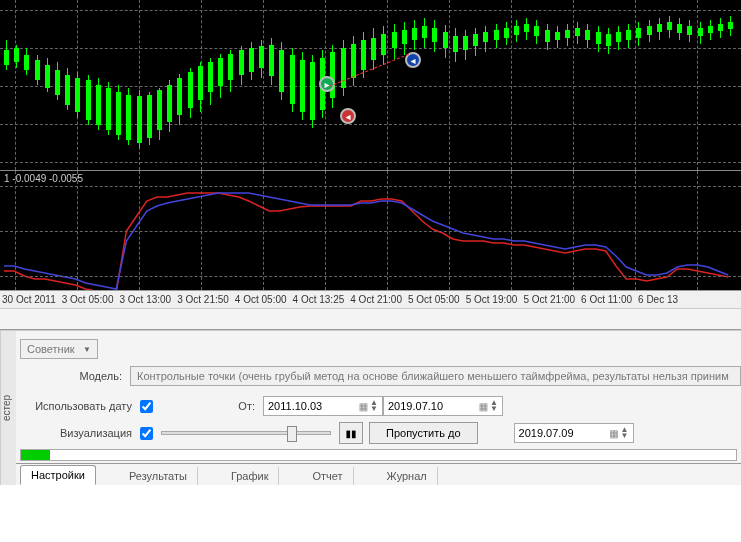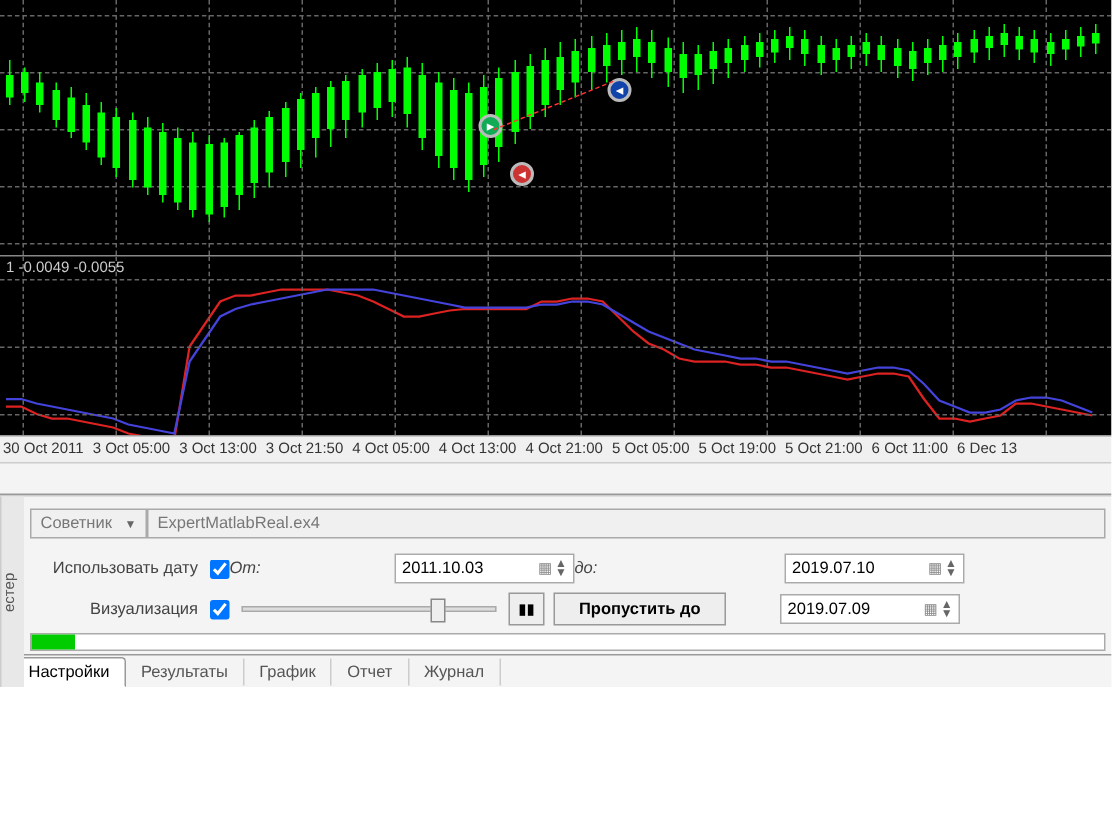--- a/index.html
+++ b/index.html
@@ -26,37 +26,37 @@
   .time-axis span { display:inline-block; padding: 0 4px 0 2px; }
 
   .tab-bar { width: 741px; height: 22px; background: #f4f4f4; border-top:1px solid #ccc; border-bottom:1px solid #999; display:flex; align-items:flex-end; padding-left:12px; }
   .chart-tab { padding: 3px 12px; font-size:11px; color:#555; border:1px solid transparent; cursor:pointer; }
   .chart-tab.active { background:#fff; border:1px solid #999; border-bottom:1px solid #fff; border-radius:3px 3px 0 0; color:#000; }
 
   .tester-panel { width:741px; background:#f4f4f4; border-top:1px solid #ccc; padding: 6px 0 0 0; position:relative; }
   .vertical-label { position:absolute; left:0; top:0; bottom:0; width:16px; background:#e8e8e8; border-right:1px solid #ccc; writing-mode:vertical-rl; transform:rotate(180deg); text-align:center; font-size:10px; color:#555; padding:4px 0; }
   .form-row { display:flex; align-items:center; height:24px; margin-bottom:3px; padding-left:20px; }
   .form-label { width:110px; text-align:right; padding-right:8px; color:#444; font-size:11px; }
-  .form-label-mid { padding-right:8px; color:#444; font-size:11px;font-style:italic; }
+  .form-label-mid { text-align:right; padding-right:8px; color:#444; font-size:11px; }
   .combo, .textfield { border:1px solid #aaa; background:#fff; height:20px; padding:2px 6px; font-size:11px; color:#333; display:flex; align-items:center; }
   .combo.disabled, .textfield.disabled { background:#f0f0f0; color:#777; }
   .combo { justify-content:space-between; }
   .chev { font-size:8px; color:#666; margin-left:4px; }
   input[type=checkbox] { width:13px; height:13px; }
   .date-field { width:120px; border:1px solid #aaa; height:20px; display:flex; align-items:center; padding:0 4px; font-size:11px; background:#fff; }
   .date-field .cal { margin-left:auto; font-size:10px; color:#888; }
   .date-field .spin { margin-left:2px; font-size:8px; color:#666; line-height:6px; display:flex; flex-direction:column; }
   .slider { width:170px; height:4px; background:#ddd; border:1px solid #aaa; position:relative; margin:0 8px; }
   .slider .thumb { position:absolute; top:-6px; width:10px; height:16px; background:#eee; border:1px solid #888; }
   .pause-btn { width:24px; height:22px; border:1px solid #999; background:#eee; display:flex; align-items:center; justify-content:center; font-size:10px; margin-right:6px; cursor:pointer; }
-  .skip-btn { height:22px; border:1px solid #999; background:#eee; padding:0 16px; font-size:11px; cursor:pointer; display:flex; align-items:center;font-weight:bold; }
+  .skip-btn { height:22px; border:1px solid #999; background:#eee; padding:0 16px; font-size:11px; cursor:pointer; display:flex; align-items:center; }
   .progress { height:12px; background:#fff; border:1px solid #aaa; margin:4px 4px 2px 20px; position:relative; }
   .progress .fill { height:100%; background:#0c0; }
 
-  .bottom-tabs { height:22px; border-top:1px solid #999; display:flex; align-items:center; padding-left:8px; background:#f4f4f4; }
+  .bottom-tabs { height:22px; border-top:1px solid #999; display:flex; align-items:flex-end; padding-left:20px; background:#f4f4f4;gap:23px; }
   .btab { padding:3px 10px; font-size:11px; color:#555; border-right:1px solid #ccc; cursor:pointer; }
   .btab.active { background:#fff; border:1px solid #999; border-bottom:1px solid #fff; color:#000; border-radius:3px 3px 0 0; }
 </style>
 </head>
 <body>
 
 <div class="chart-area">
 
   <div id="grid-container">
       <div class="grid-v" style="left: 15px;"></div>
@@ -397,21 +397,21 @@
       <div class="grid-h" style="top: 105px;"></div>
     </div>
 </div>
 
 <div class="time-axis" id="time-axis">
     <span>30 Oct 2011</span>
     <span>3 Oct 05:00</span>
     <span>3 Oct 13:00</span>
     <span>3 Oct 21:50</span>
     <span>4 Oct 05:00</span>
-    <span>4 Oct 13:00</span>
+    <span>4 Oct 13:25</span>
     <span>4 Oct 21:00</span>
     <span>5 Oct 05:00</span>
     <span>5 Oct 19:00</span>
     <span>5 Oct 21:00</span>
     <span>6 Oct 11:00</span>
     <span>6 Dec 13</span>
   </div>
 
 <div class="tab-bar" id="chart-tabs">
   </div>
@@ -419,40 +419,42 @@
 <div class="tester-panel">
   <div class="vertical-label">естер</div>
 
   <div class="form-row">
     <div class="form-label" style="width:78px;">
       <div class="combo disabled" style="width:78px;">
         <span>Советник</span>
         <span class="chev">▼</span>
       </div>
     </div>
-    <div class="textfield disabled" style="flex:1; margin-right:4px;">
-      <span>ExpertMatlabReal.ex4</span>
-    </div>
-  </div>
-
-
+  </div>
+
+
+  <div class="form-row">
+    <div class="form-label">Модель:</div>
+    <div class="textfield disabled" style="flex:1; margin-right:0; overflow:hidden; white-space:nowrap;">
+      <span>Контрольные точки (очень грубый метод на основе ближайшего меньшего таймфрейма, результаты нельзя приним</span>
+    </div>
+  </div>
 
   <div class="form-row" style="margin-top:6px;">
     <div class="form-label" style="width:120px;">Использовать дату</div>
     <input type="checkbox" checked="" style="">
     <div class="form-label-mid" style="width:110px;">От:</div>
     <div class="date-field">
       <span>2011.10.03</span>
       <span class="cal">▦</span>
       <span class="spin">
           <span>▲</span>
           <span>▼</span>
         </span>
     </div>
-    <div class="form-label-mid" style="width:140px;">до:</div>
     <div class="date-field">
       <span>2019.07.10</span>
       <span class="cal">▦</span>
       <span class="spin">
           <span>▲</span>
           <span>▼</span>
         </span>
     </div>
   </div>
 

